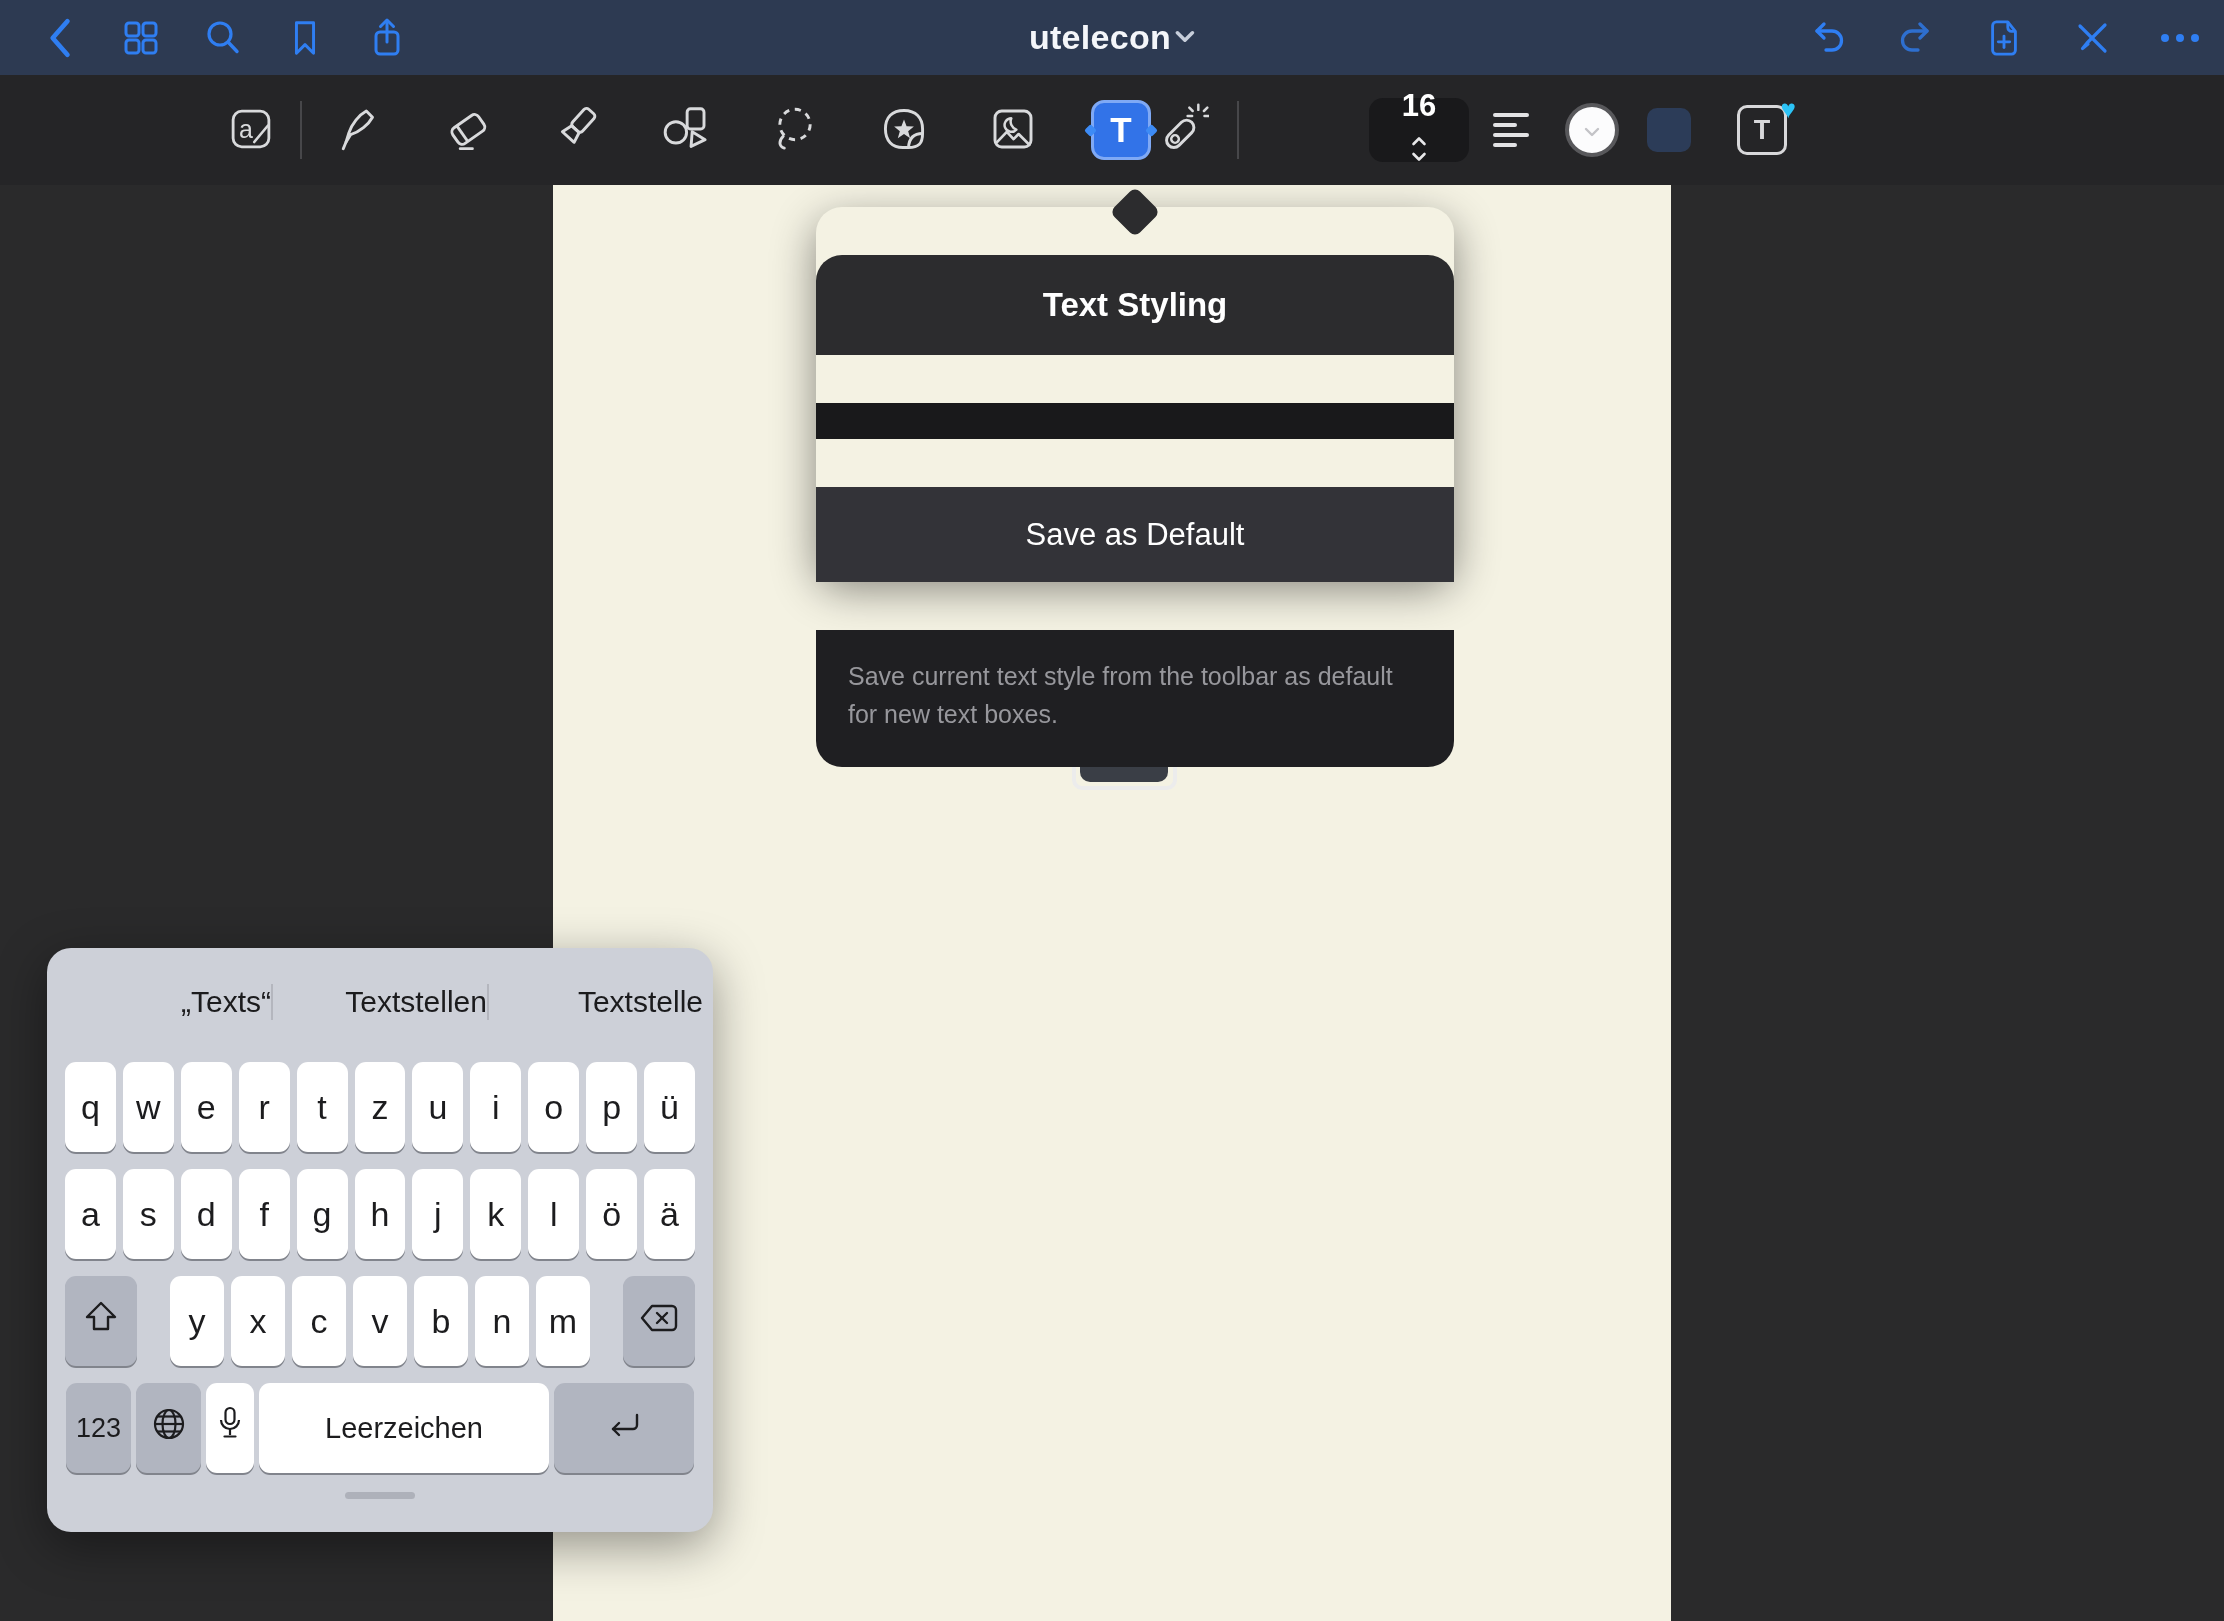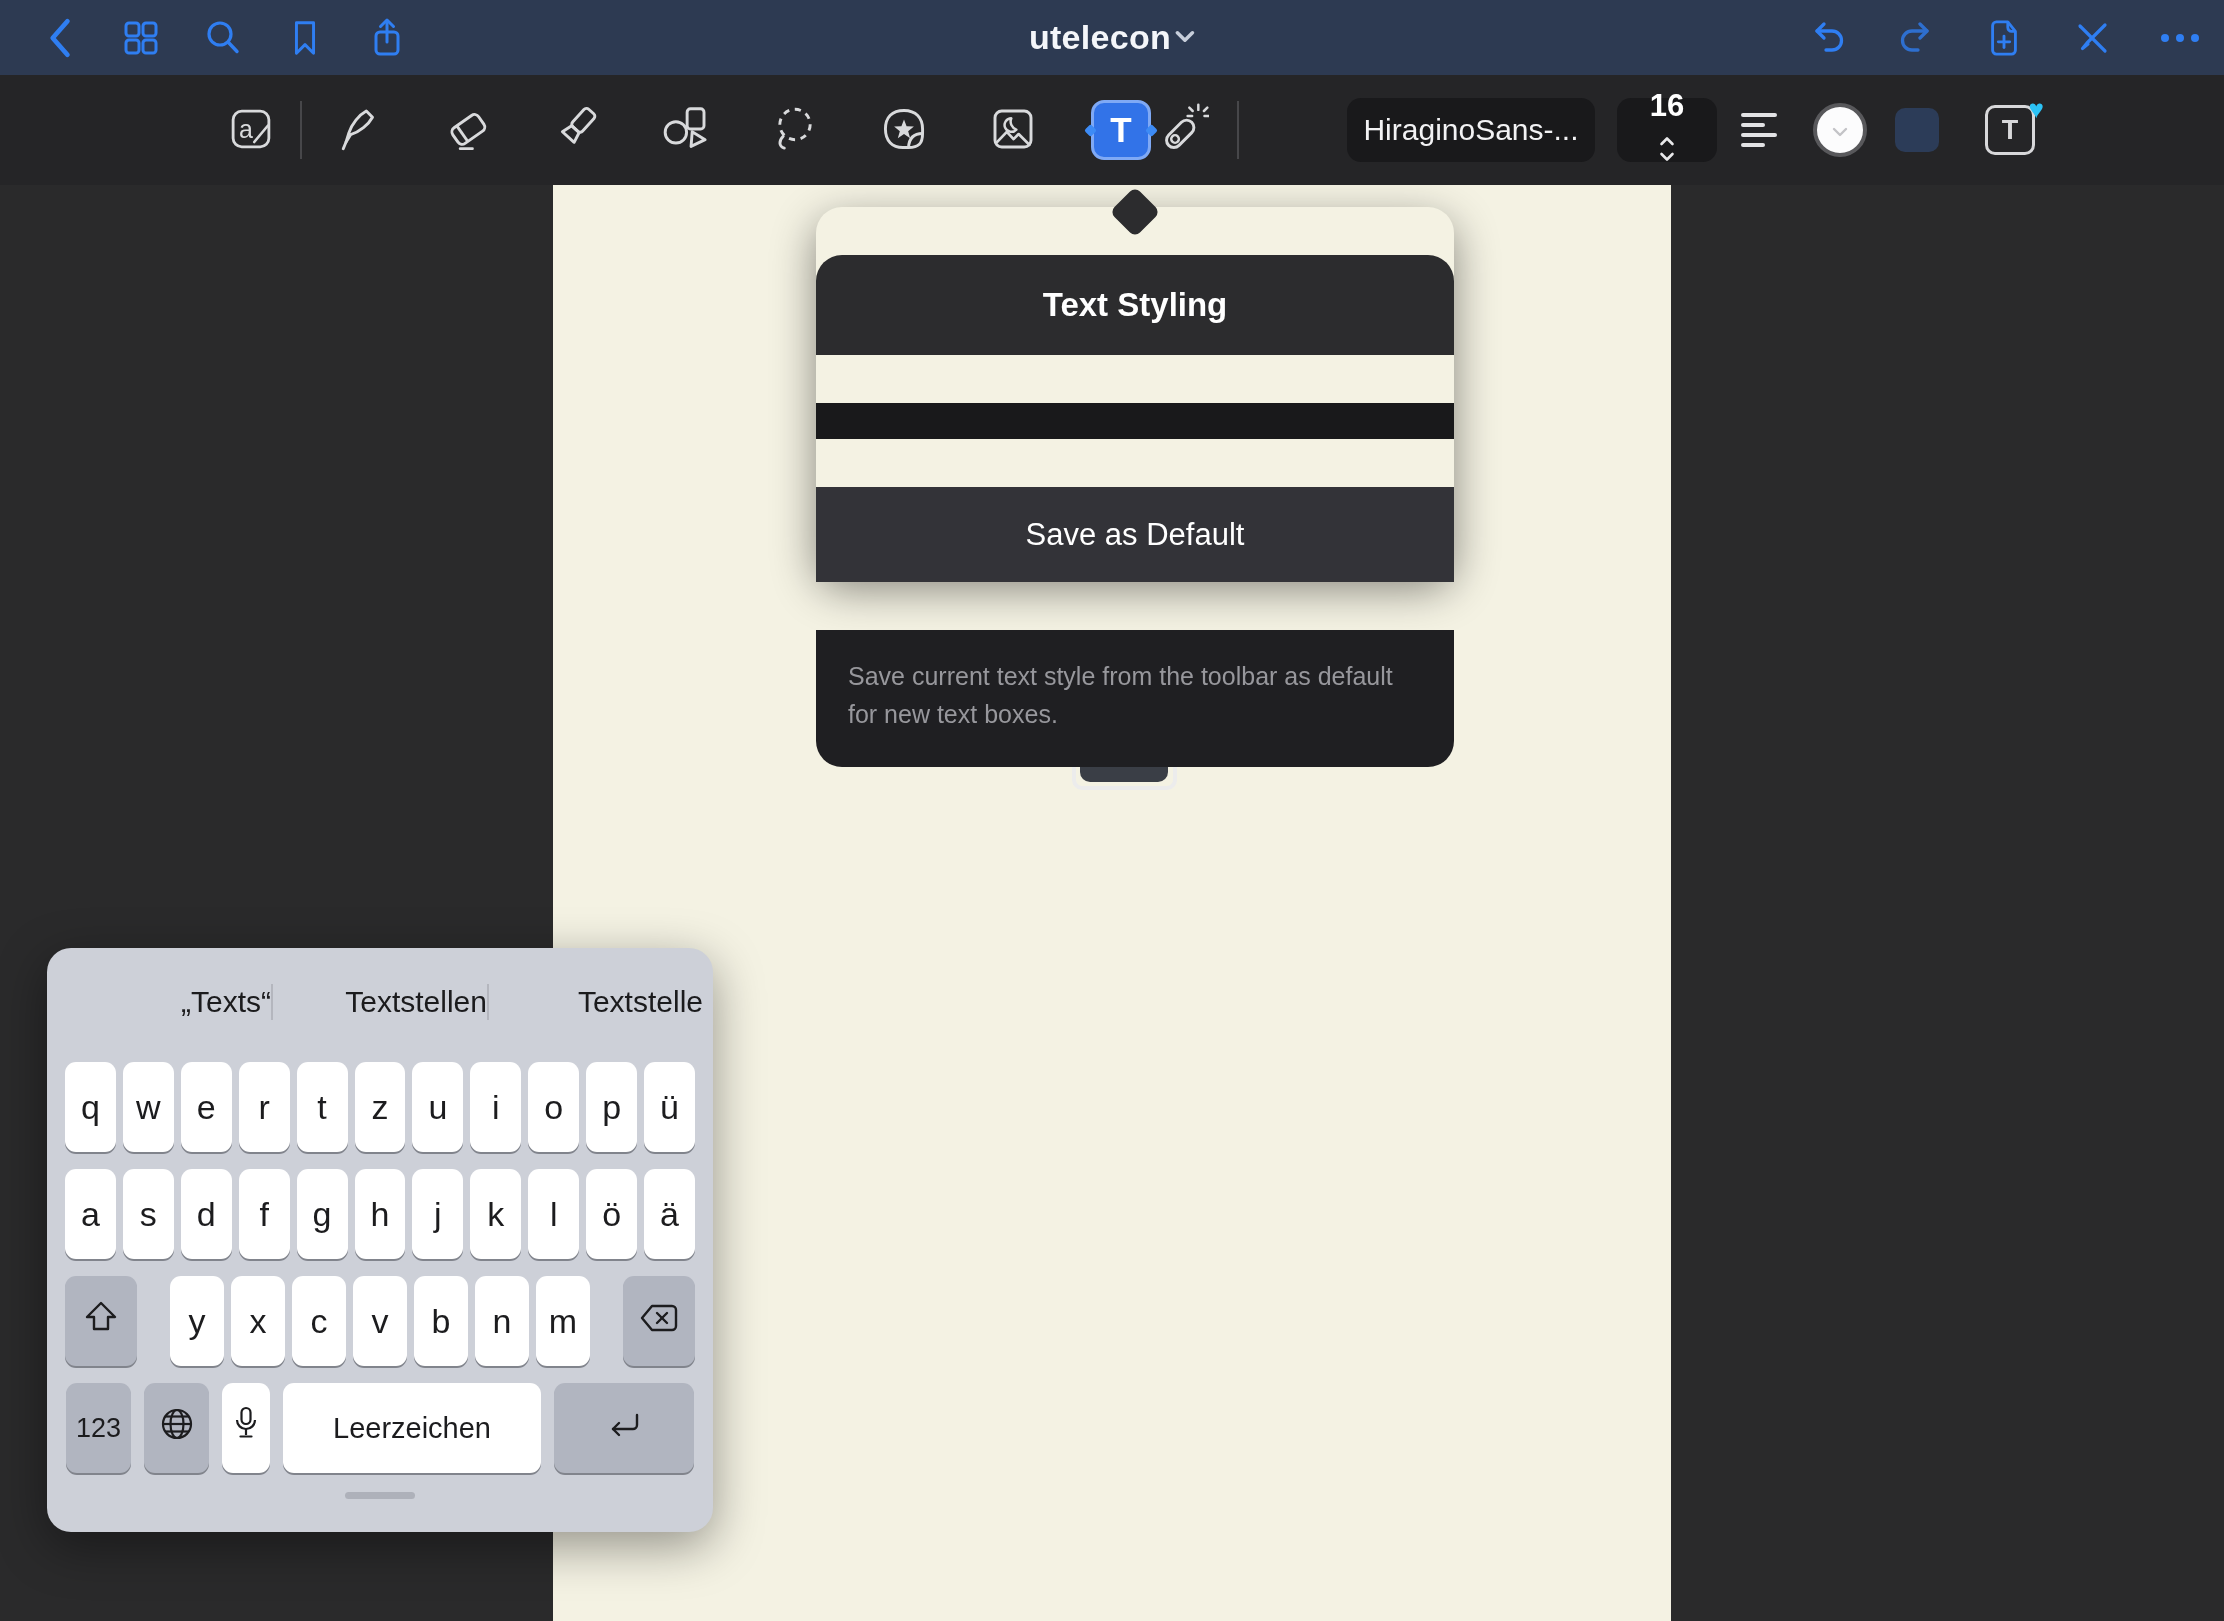--- a/index.html
+++ b/index.html
@@ -73,21 +73,21 @@
   .sugg-div{width:2px;height:36px;background:#b4b6be;}
   .krow{display:flex;padding:0 18px;height:90px;margin-top:17px;}
   .krow.first{margin-top:32px;}
   .krow.r12{gap:7px;}
   .key{height:90px;background:#fff;border:none;border-radius:11px;font-size:34px;color:#1c1c1e;box-shadow:0 2px 0 rgba(124,127,136,.95);display:flex;align-items:center;justify-content:center;cursor:pointer;padding:0;}
   .krow.r12 .key{flex:1;}
   .key.gray{background:var(--key-gray);}
   .letters3{display:flex;gap:7px;margin:0 auto;}
   .letters3 .key{width:54px;}
   .key.shift,.key.bsp{width:72px;}
-  .krow.r4{gap:13px;padding:0 19px;}
+  .krow.r4{gap:5px;padding:0 19px;}
   .key.k123{width:65px;font-size:27px;}
   .key.globe{width:65px;}
   .key.mic{width:48px;}
   .key.space{flex:1;font-size:29px;}
   .key.ret{width:140px;}
   .key svg{color:#1c1c1e;}
   .kb-handle{margin:19px auto 0 auto;width:70px;height:7px;border-radius:4px;background:#aeb1ba;cursor:grab;}
 </style>
 </head>
 <body>
@@ -274,23 +274,20 @@
                 <line x1="46.5" y1="5" x2="43.5" y2="8"></line>
                 <line x1="29" y1="12.5" x2="33" y2="12.5"></line>
                 <line x1="44" y1="12.5" x2="48" y2="12.5"></line>
               </g>
             </svg></span>
       </button>
       <div class="tool-divider right"></div>
     </div>
 
     <div class="tools-right">
-      <button class="font-pill">
-        <span>HiraginoSans-...</span>
-      </button>
       <button class="size-pill">
         <span>16</span>
         <span><svg width="16" height="30" viewBox="0 0 16 30" fill="none" stroke="currentColor" stroke-width="2.6" stroke-linecap="round" stroke-linejoin="round">
               <path d="M2.5 10 L8 4.5 L13.5 10"></path>
               <path d="M2.5 20 L8 25.5 L13.5 20"></path>
             </svg></span>
       </button>
       <button class="align-btn">
         <span style="display:contents"><i></i><i></i><i></i><i></i></span>
       </button>

